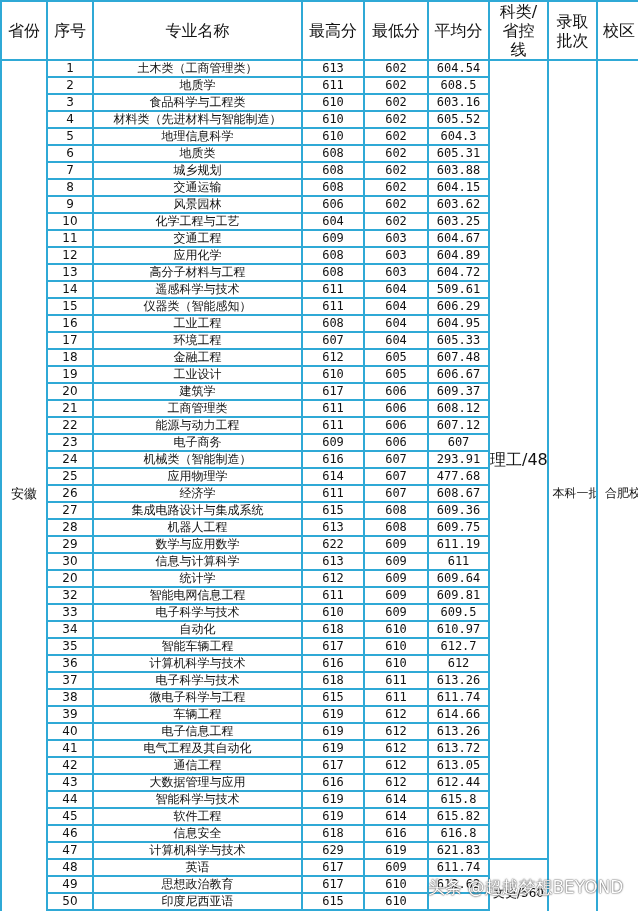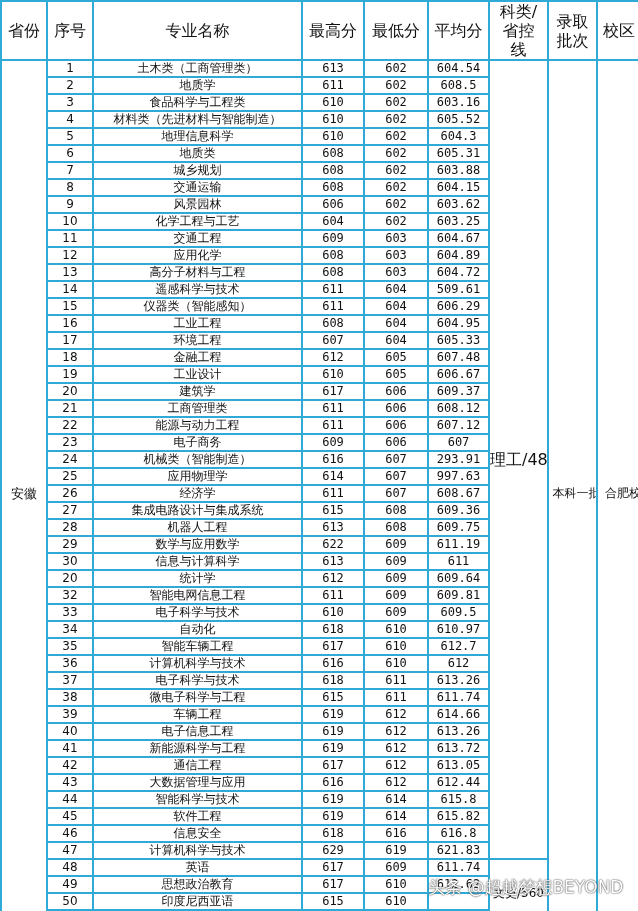--- a/index.html
+++ b/index.html
@@ -230,21 +230,21 @@
         <td class="">机械类（智能制造）</td>
         <td class="num">616</td>
         <td class="num">607</td>
         <td class="num">293.91</td>
       </tr>
       <tr>
         <td class="">25</td>
         <td class="">应用物理学</td>
         <td class="num">614</td>
         <td class="num">607</td>
-        <td class="num">997.63</td>
+        <td class="num">477.68</td>
       </tr>
       <tr>
         <td class="">26</td>
         <td class="">经济学</td>
         <td class="num">611</td>
         <td class="num">607</td>
         <td class="num">608.67</td>
       </tr>
       <tr>
         <td class="">27</td>
@@ -339,21 +339,21 @@
       </tr>
       <tr>
         <td class="">40</td>
         <td class="">电子信息工程</td>
         <td class="num">619</td>
         <td class="num">612</td>
         <td class="num">613.26</td>
       </tr>
       <tr>
         <td class="">41</td>
-        <td class="">新能源科学与工程</td>
+        <td class="">电气工程及其自动化</td>
         <td class="num">619</td>
         <td class="num">612</td>
         <td class="num">613.72</td>
       </tr>
       <tr>
         <td class="">42</td>
         <td class="">通信工程</td>
         <td class="num">617</td>
         <td class="num">612</td>
         <td class="num">613.05</td>

